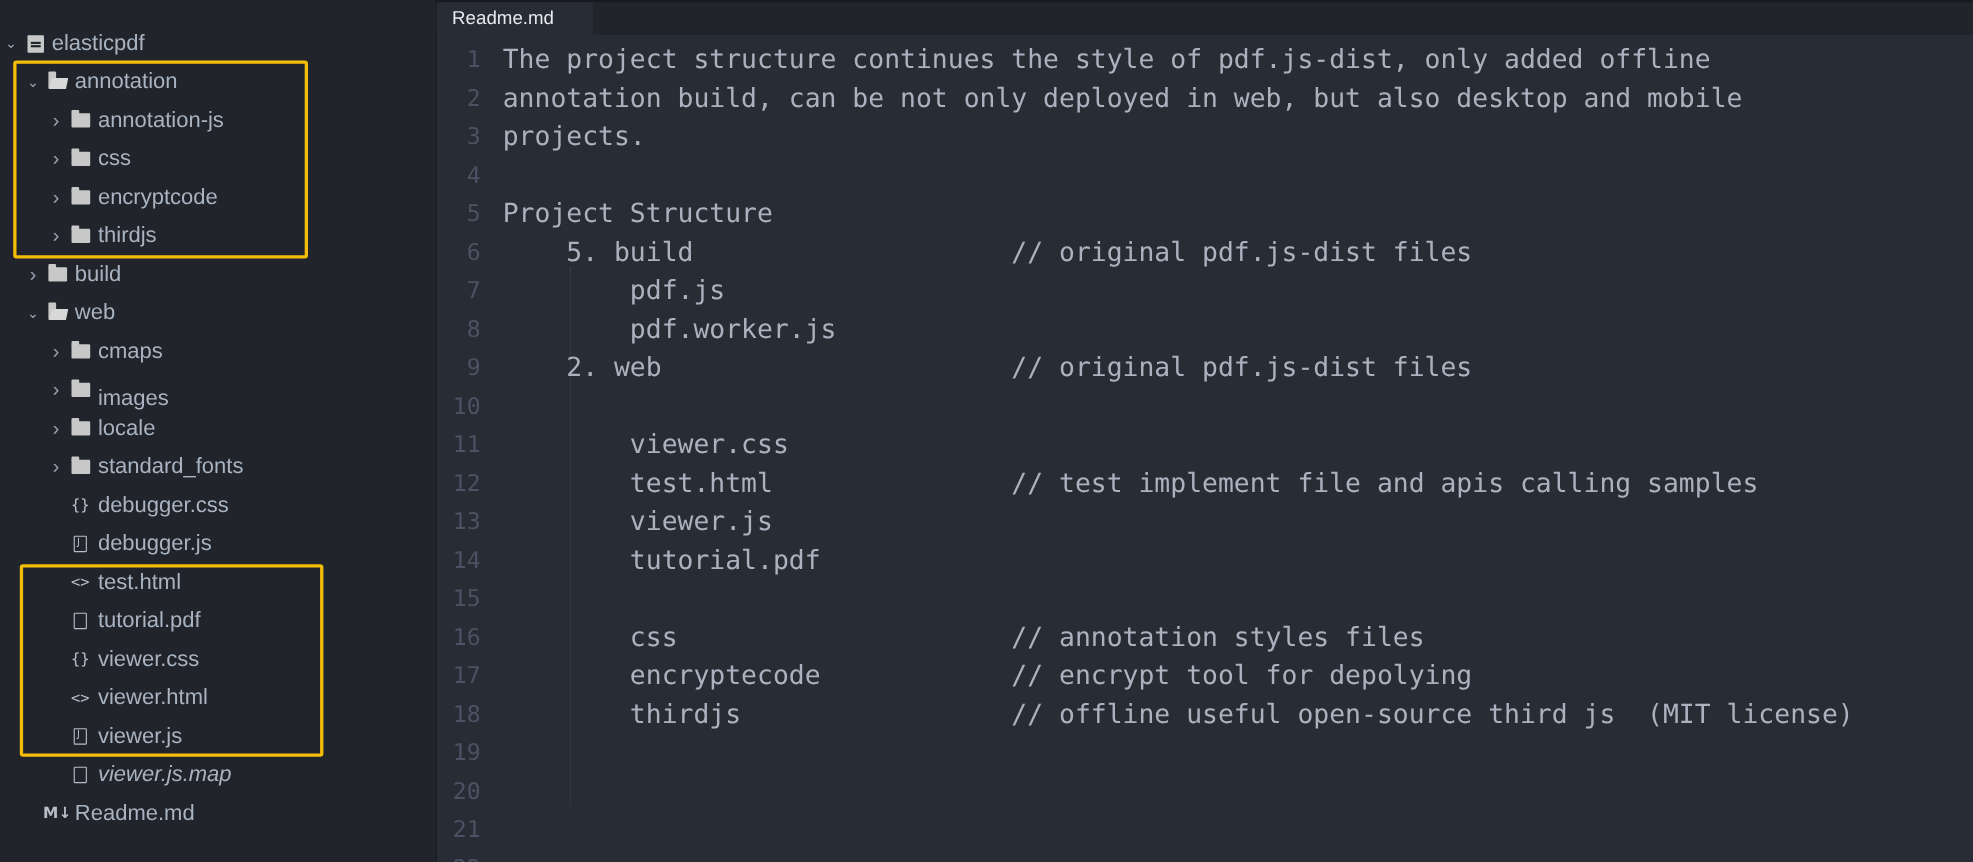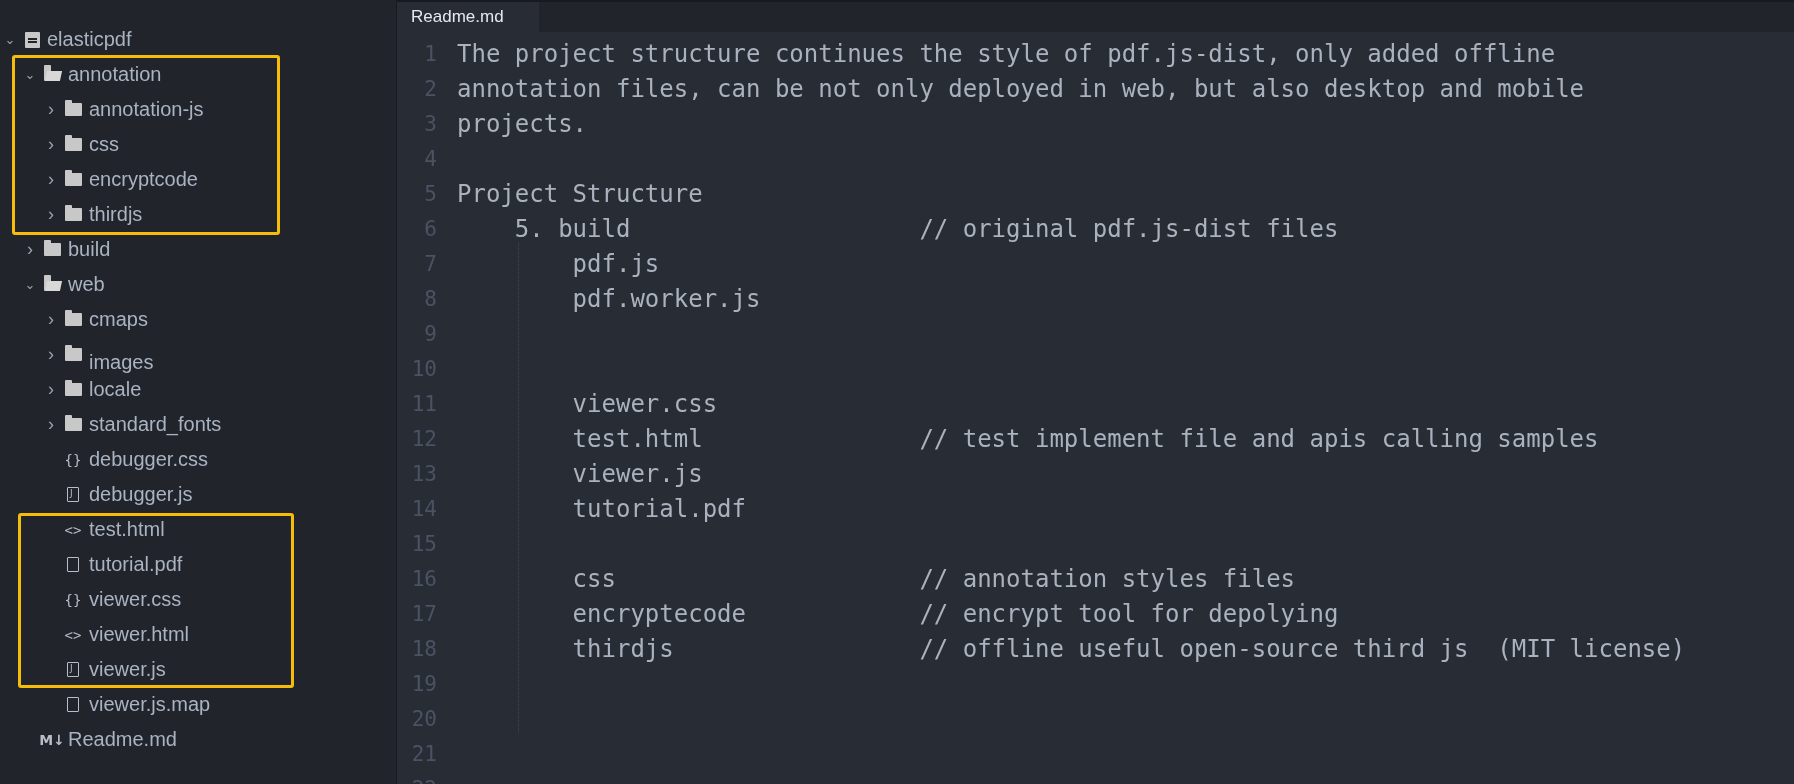--- a/index.html
+++ b/index.html
@@ -171,21 +171,21 @@
       <div class="tree-row" style="top: 652px;">
         <span class="ico" style="left: 63px;">
           <span class="file-ico js"></span>
         </span>
         <span class="lbl" style="left: 89px;">viewer.js</span>
       </div>
       <div class="tree-row" style="top: 687px;">
         <span class="ico" style="left: 63px;">
           <span class="file-ico"></span>
         </span>
-        <span class="lbl" style="left: 89px;">viewer.js.map</span>
+        <span class="lbl" style="left: 89px; font-style: italic;">viewer.js.map</span>
       </div>
       <div class="tree-row" style="top: 722px;">
         <span class="ico" style="left: 42px;">
           <span class="md-ico">M↓</span>
         </span>
         <span class="lbl" style="left: 68px;">Readme.md</span>
       </div>
     </div>
   <div class="hl-box" style="left:12px;top:55px;width:268px;height:180px"></div>
   <div class="hl-box" style="left:18px;top:513px;width:276px;height:175px"></div>
@@ -199,21 +199,21 @@
 
 <div id="editor">
   <div class="guide" style="left:121px;top:211px;height:490px"></div>
   <div id="editor-lines">
       <div class="line" style="top: 4px;">
         <span class="ln">1</span>
         <span class="code">The project structure continues the style of pdf.js-dist, only added offline</span>
       </div>
       <div class="line" style="top: 39px;">
         <span class="ln">2</span>
-        <span class="code">annotation files, can be not only deployed in web, but also desktop and mobile</span>
+        <span class="code">annotation build, can be not only deployed in web, but also desktop and mobile</span>
       </div>
       <div class="line" style="top: 74px;">
         <span class="ln">3</span>
         <span class="code">projects.</span>
       </div>
       <div class="line" style="top: 109px;">
         <span class="ln">4</span>
         <span class="code"></span>
       </div>
       <div class="line" style="top: 144px;">
@@ -227,20 +227,21 @@
       <div class="line" style="top: 214px;">
         <span class="ln">7</span>
         <span class="code">        pdf.js</span>
       </div>
       <div class="line" style="top: 249px;">
         <span class="ln">8</span>
         <span class="code">        pdf.worker.js</span>
       </div>
       <div class="line" style="top: 284px;">
         <span class="ln">9</span>
+        <span class="code">    2. web                      // original pdf.js-dist files</span>
       </div>
       <div class="line" style="top: 319px;">
         <span class="ln">10</span>
       </div>
       <div class="line" style="top: 354px;">
         <span class="ln">11</span>
         <span class="code">        viewer.css</span>
       </div>
       <div class="line" style="top: 389px;">
         <span class="ln">12</span>

